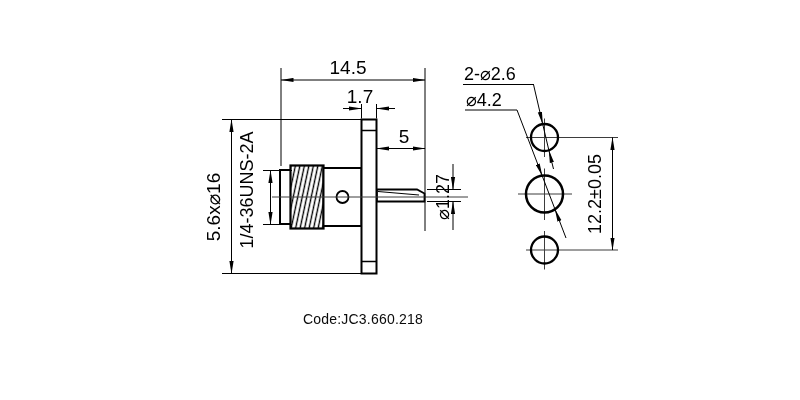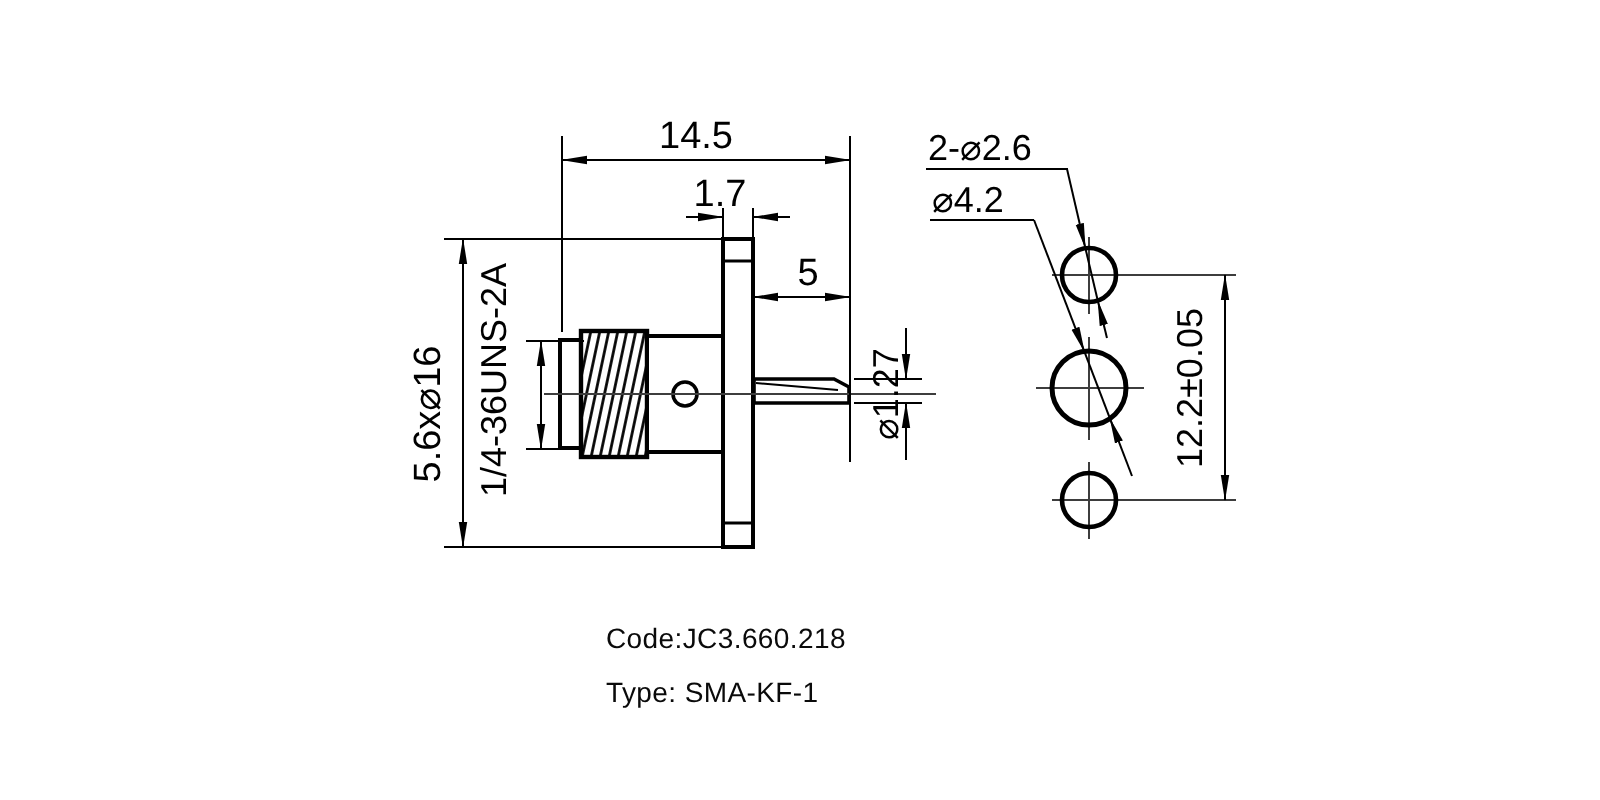--- a/index.html
+++ b/index.html
@@ -112,14 +112,13 @@
       <line x1="517" y1="110" x2="542.2" y2="175.8" stroke="#000" stroke-width="1" marker-end="url(#arw)"></line>
       <line x1="542.2" y1="175.8" x2="555" y2="209.3" stroke="#000" stroke-width="1"></line>
       <line x1="555" y1="209.3" x2="566" y2="238" stroke="#000" stroke-width="1" marker-start="url(#arw)"></line>
 
       <line x1="612.5" y1="137.5" x2="612.5" y2="250" stroke="#000" stroke-width="1" marker-start="url(#arw)" marker-end="url(#arw)"></line>
       <text x="601" y="194" text-anchor="middle" font-size="18" class="dimtext" transform="rotate(-90,601,194)">12.2±0.05</text>
     </g>
   </svg>
 
   <div id="caption-code" class="caption">Code:JC3.660.218</div>
-  <div id="caption-type" class="caption">Type: SMA-KF-1</div>
 </div>
 
 </body></html>

